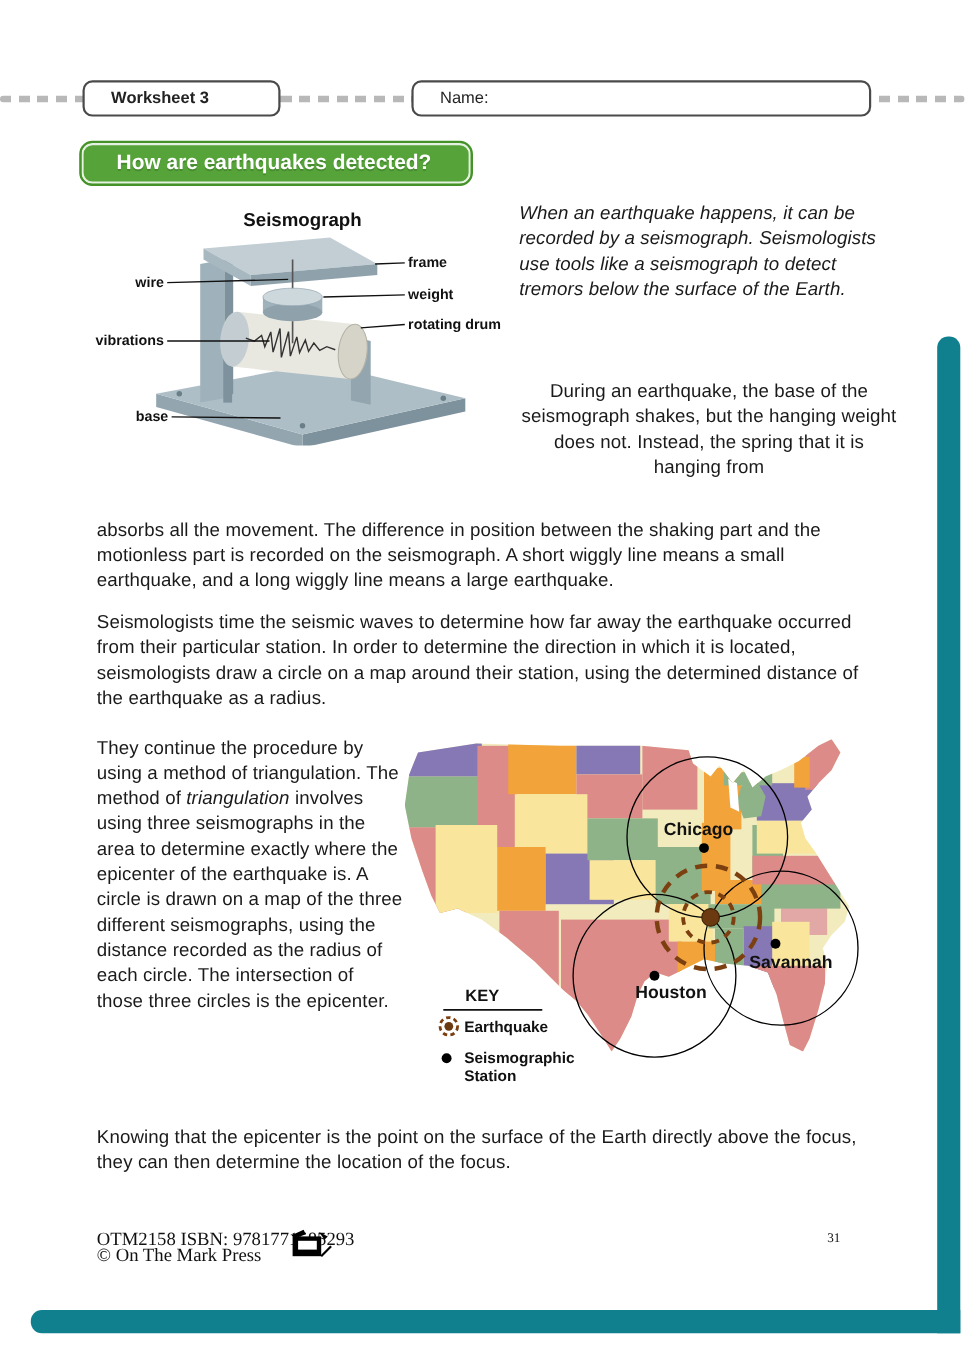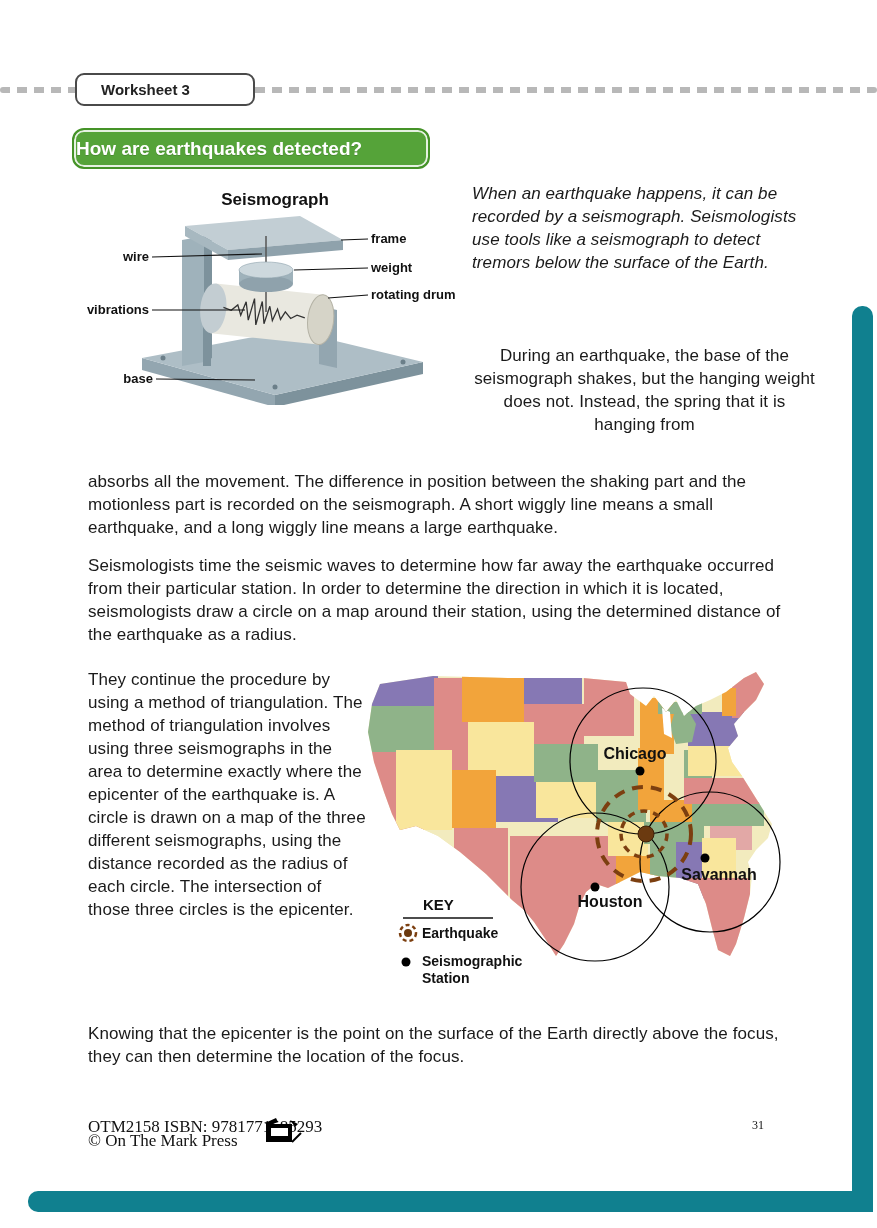--- a/index.html
+++ b/index.html
@@ -10,31 +10,31 @@
     background:repeating-linear-gradient(90deg,#b8b8b8 0 10px,transparent 10px 17px);border-radius:3px;}
   .topbox{position:absolute;top:73px;height:33px;background:#fff;border:2px solid #4a4a4a;
     border-radius:9px;box-sizing:border-box;font-size:15px;font-weight:bold;color:#222;
     line-height:29px;padding-left:24px;}
   #worksheet-box{left:75px;width:180px;}
   #name-box{left:374px;width:418px;font-weight:normal;}
   
   .banner{position:absolute;left:72px;top:128px;width:358px;height:41px;background:#55a339;
     border:2px solid #459328;border-radius:12px;box-sizing:border-box;
     box-shadow:inset 0 0 0 2px rgba(255,255,255,.85);}
-  .banner span{display:block;color:#fff;font-weight:bold;font-size:19px;line-height:37px;padding-left:2px;
+  .banner span{display:block;color:#fff;font-weight:bold;font-size:19px;line-height:37px;padding-left:32px;
     text-shadow:0 1px 0 rgba(0,0,0,.15);}
   
   .para{position:absolute;font-size:17px;line-height:23px;letter-spacing:.1px;}
   #p-right1{left:472px;top:182px;width:340px;font-style:italic;}
   #p-right2{left:472px;top:344px;width:345px;text-align:center;}
   #p-cont{left:88px;top:440px;width:710px;margin-top:30px;}
   #p-seis{left:88px;top:554px;width:716px;}
   #p-tri{left:88px;top:668px;width:280px;}
   #p-know{left:88px;top:1022px;width:706px;}
-  .ital{}
+  .ital{font-style:italic;}
   
   #seismo-fig{position:absolute;left:85px;top:190px;width:375px;height:215px;}
   #map-fig{position:absolute;left:358px;top:666px;width:442px;height:326px;}
   svg text{font-family:"Liberation Sans",sans-serif;}
   
   .foot{position:absolute;font-family:"Liberation Serif",serif;color:#111;}
   #foot-left{left:88px;top:1120px;font-size:17px;line-height:14px;}
   #press-logo{left:262px;top:1116px;}
   #page-num{left:752px;top:1118px;font-size:12px;}
   
@@ -44,20 +44,23 @@
     border-radius:10px 10px 0 0;}
 </style>
 </head>
 <body>
 
 <div id="page">
 
   <div class="dash-line"></div>
   <div class="topbox" id="worksheet-box">
     <span>Worksheet 3</span>
+  </div>
+  <div class="topbox" id="name-box">
+    <span>Name:</span>
   </div>
 
   <div class="banner">
     <span>How are earthquakes detected?</span>
   </div>
 
   <div id="seismo-fig">
     <svg width="375" height="215" viewBox="0 0 375 215">
       <text x="190" y="15" font-size="17" font-weight="bold" text-anchor="middle" fill="#111">Seismograph</text>
 

